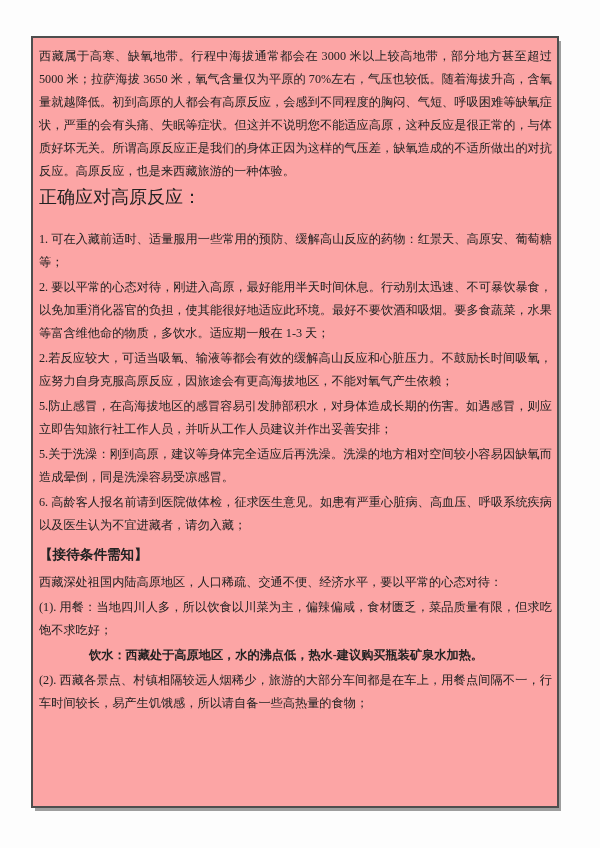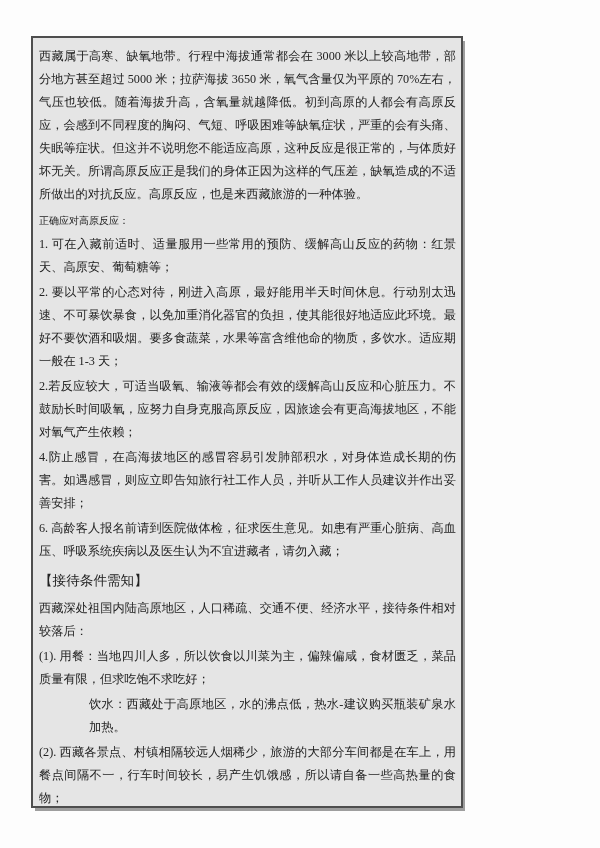--- a/index.html
+++ b/index.html
@@ -8,74 +8,76 @@
     height: 848px;
     background: #fdfdfd;
     font-family: "Liberation Serif", "DejaVu Serif", serif;
     position: relative;
     overflow: hidden;
   }
   .doc-frame {
     position: absolute;
     left: 31px;
     top: 36px;
-    width: 432px;
+    width: 528px;
     height: 772px;
     box-sizing: border-box;
-    background: #e5e5e5;
+    background: #fca5a5;
     border: 2px solid #4e4e4e;
     box-shadow: 3px 4px 0 -1px #9e9e9e;
     padding: 7px 5px 4px 6px;
     overflow: hidden;
     color: #222222;
     font-size: 12.2px;
   }
   .doc-frame p {
     margin: 0 0 2px 0;
     line-height: 23px;
     text-align: justify;
     text-justify: inter-character;
   }
   p.sec-heading {
-    font-size: 10px;
-    margin: 3px 0 1px 0;
+    font-size: 18px;
+    margin: 3px 0 19px 0;
   }
   p.bold-heading {
-    font-weight: normal;
+    font-weight: bold;
     font-size: 13.6px;
     margin: 6px 0 5px 0;
   }
   p.indent-line {
     padding-left: 50px;
+    font-weight: bold;
   }
   .block { margin: 0; }
 </style>
 </head>
 <body>
 
 <div class="doc-frame">
 
   <p>西藏属于高寒、缺氧地带。行程中海拔通常都会在 3000 米以上较高地带，部分地方甚至超过 5000 米；拉萨海拔 3650 米，氧气含量仅为平原的 70%左右，气压也较低。随着海拔升高，含氧量就越降低。初到高原的人都会有高原反应，会感到不同程度的胸闷、气短、呼吸困难等缺氧症状，严重的会有头痛、失眠等症状。但这并不说明您不能适应高原，这种反应是很正常的，与体质好坏无关。所谓高原反应正是我们的身体正因为这样的气压差，缺氧造成的不适所做出的对抗反应。高原反应，也是来西藏旅游的一种体验。</p>
 
   <p class="sec-heading">正确应对高原反应：</p>
 
   <p>1. 可在入藏前适时、适量服用一些常用的预防、缓解高山反应的药物：红景天、高原安、葡萄糖等；</p>
 
   <p>2. 要以平常的心态对待，刚进入高原，最好能用半天时间休息。行动别太迅速、不可暴饮暴食，以免加重消化器官的负担，使其能很好地适应此环境。最好不要饮酒和吸烟。要多食蔬菜，水果等富含维他命的物质，多饮水。适应期一般在 1-3 天；</p>
 
   <p>2.若反应较大，可适当吸氧、输液等都会有效的缓解高山反应和心脏压力。不鼓励长时间吸氧，应努力自身克服高原反应，因旅途会有更高海拔地区，不能对氧气产生依赖；</p>
 
-  <p>4.防止感冒，在高海拔地区的感冒容易引发肺部积水，对身体造成长期的伤害。如遇感冒，则应立即告知旅行社工作人员，并听从工作人员建议并作出妥善安排；</p>
+  <p>5.防止感冒，在高海拔地区的感冒容易引发肺部积水，对身体造成长期的伤害。如遇感冒，则应立即告知旅行社工作人员，并听从工作人员建议并作出妥善安排；</p>
 
+  <p>5.关于洗澡：刚到高原，建议等身体完全适应后再洗澡。洗澡的地方相对空间较小容易因缺氧而造成晕倒，同是洗澡容易受凉感冒。</p>
 
   <p>6. 高龄客人报名前请到医院做体检，征求医生意见。如患有严重心脏病、高血压、呼吸系统疾病以及医生认为不宜进藏者，请勿入藏；</p>
 
   <p class="bold-heading">【接待条件需知】</p>
 
-  <p>西藏深处祖国内陆高原地区，人口稀疏、交通不便、经济水平，接待条件相对较落后：</p>
+  <p>西藏深处祖国内陆高原地区，人口稀疏、交通不便、经济水平，要以平常的心态对待：</p>
 
 
 
   <div class="block">
     <p>(1). 用餐：当地四川人多，所以饮食以川菜为主，偏辣偏咸，食材匮乏，菜品质量有限，但求吃饱不求吃好；</p>
     <p class="indent-line">饮水：西藏处于高原地区，水的沸点低，热水-建议购买瓶装矿泉水加热。</p>
   </div>
 
   <p>(2). 西藏各景点、村镇相隔较远人烟稀少，旅游的大部分车间都是在车上，用餐点间隔不一，行车时间较长，易产生饥饿感，所以请自备一些高热量的食物；</p>
 

